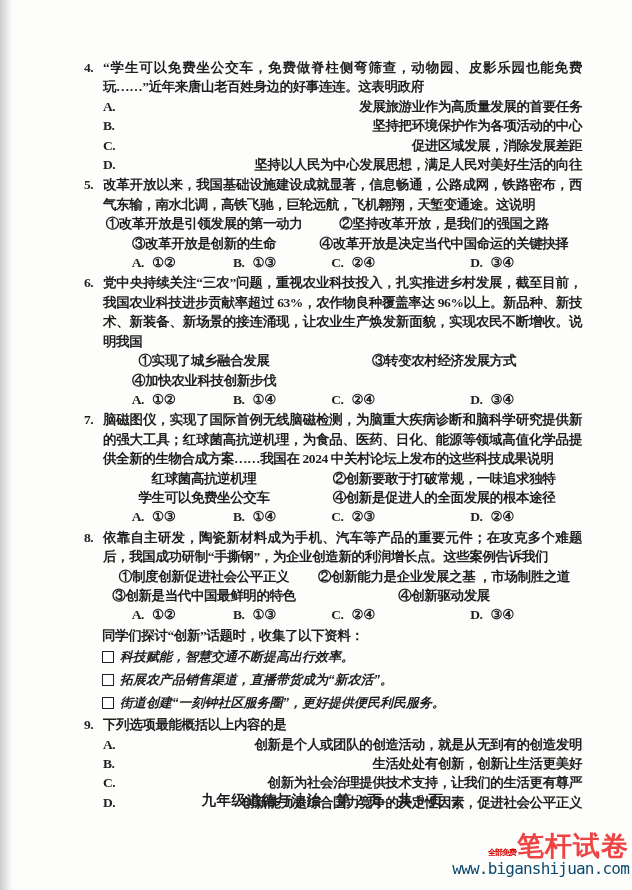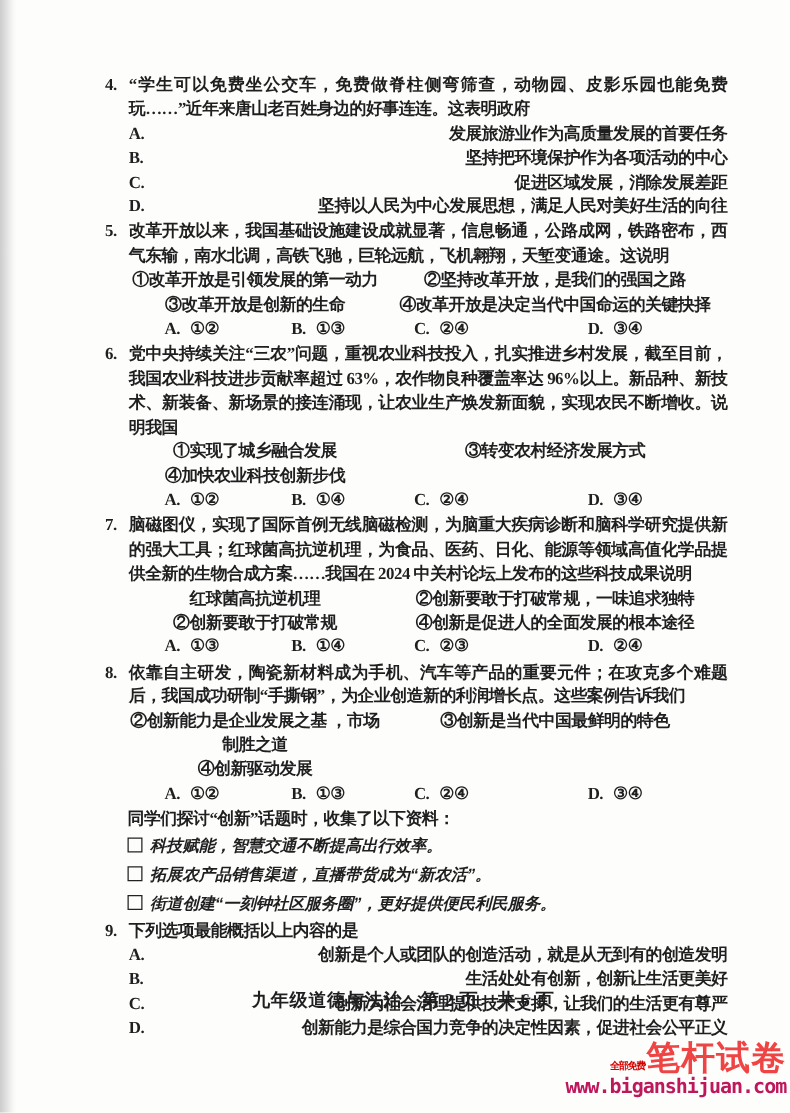--- a/index.html
+++ b/index.html
@@ -57,21 +57,21 @@
   .wm-free{
     color:#d40000;font-size:8px;font-weight:700;letter-spacing:-1px;
     margin:0 1px 3px 0;font-family:"Liberation Sans",sans-serif;
   }
   .wm-brand{
     font-size:27px;font-weight:900;letter-spacing:1px;color:#ef4444;
     font-family:"Liberation Sans",sans-serif;line-height:0.95;
   }
   .wm-url{
     font-family:"DejaVu Sans Mono","Liberation Mono",monospace;
-    font-size:16px;font-weight:700;letter-spacing:-0.8px;color:#be185d;
+    font-size:16px;font-weight:400;letter-spacing:-0.8px;color:#0c4a6e;
     margin-top:1px;
     text-align:center;
   }
 </style>
 </head>
 <body>
 
 <div class="scan-edge"></div>
 
 <div class="content">
@@ -139,37 +139,38 @@
   </div>
 
   <div class="question">
     <div class="q-row">
       <span class="q-num">7.</span>
       <div class="q-stem">脑磁图仪，实现了国际首例无线脑磁检测，为脑重大疾病诊断和脑科学研究提供新的强大工具；红球菌高抗逆机理，为食品、医药、日化、能源等领域高值化学品提供全新的生物合成方案……我国在 2024 中关村论坛上发布的这些科技成果说明</div>
     </div>
     <div class="pair-grid">
       <span>红球菌高抗逆机理</span>
       <span>②创新要敢于打破常规，一味追求独特</span>
-      <span>②创新要敢于打破常规</span>
+      <span>学生可以免费坐公交车</span>
       <span>④创新是促进人的全面发展的根本途径</span>
     </div>
     <div class="answer-row">
       <span class="ans-cell"><span class="ans-label">A.</span><span class="ans-value">①③</span></span>
       <span class="ans-cell"><span class="ans-label">B.</span><span class="ans-value">①④</span></span>
       <span class="ans-cell"><span class="ans-label">C.</span><span class="ans-value">②③</span></span>
       <span class="ans-cell"><span class="ans-label">D.</span><span class="ans-value">②④</span></span>
     </div>
   </div>
 
   <div class="question">
     <div class="q-row">
       <span class="q-num">8.</span>
       <div class="q-stem">依靠自主研发，陶瓷新材料成为手机、汽车等产品的重要元件；在攻克多个难题后，我国成功研制“手撕钢”，为企业创造新的利润增长点。这些案例告诉我们</div>
     </div>
     <div class="pair-grid">
+      <span>①制度创新促进社会公平正义</span>
       <span>②创新能力是企业发展之基 ，市场制胜之道</span>
       <span>③创新是当代中国最鲜明的特色</span>
       <span>④创新驱动发展</span>
     </div>
     <div class="answer-row">
       <span class="ans-cell"><span class="ans-label">A.</span><span class="ans-value">①②</span></span>
       <span class="ans-cell"><span class="ans-label">B.</span><span class="ans-value">①③</span></span>
       <span class="ans-cell"><span class="ans-label">C.</span><span class="ans-value">②④</span></span>
       <span class="ans-cell"><span class="ans-label">D.</span><span class="ans-value">③④</span></span>
     </div>

